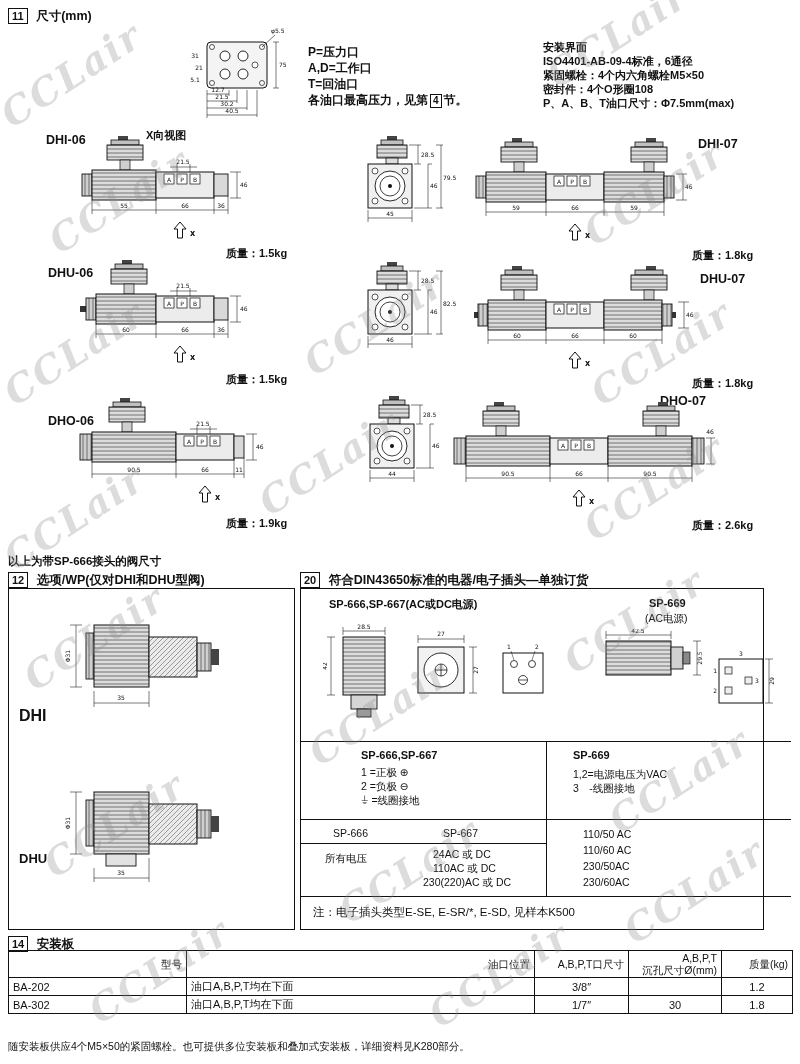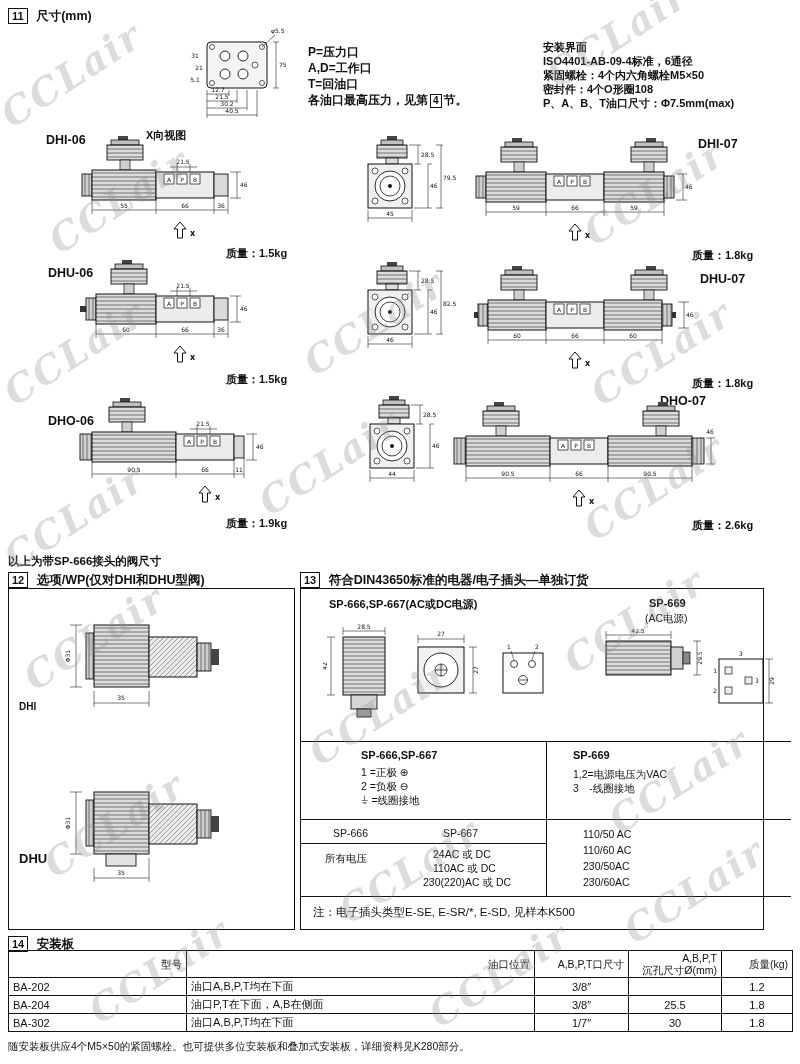--- a/index.html
+++ b/index.html
@@ -489,21 +489,21 @@
           <line x1="26" y1="80" x2="38" y2="80"></line>
           <line x1="32" y1="18" x2="32" y2="80"></line>
         <line x1="50" y1="84" x2="50" y2="100"></line>
           <line x1="105" y1="84" x2="105" y2="100"></line>
           <line x1="50" y1="96" x2="105" y2="96"></line>
       </g>
       <text class="d" transform="rotate(-90 26 49)" x="26" y="49">Φ31</text>
       <text class="d" x="77" y="93">35</text>
     </svg>
   </div>
-  <div class="abs mlabel" style="left:10px;top:112px;font-size:10px">DHI</div>
+  <div class="abs mlabel" style="left:10px;top:118px;font-size:16px">DHI</div>
   <div class="abs" style="left:35px;top:185px">
     <svg width="210" height="130" viewBox="0 0 210 130">
       <rect x="42" y="26" width="8" height="46" fill="url(#vribs)" stroke="#111" stroke-width="0.9"></rect>
       <rect x="50" y="18" width="55" height="62" fill="url(#ribs)" stroke="#111"></rect>
       <rect x="62" y="80" width="30" height="12" fill="#e2e2e2" stroke="#111" stroke-width="0.9"></rect>
       <rect x="105" y="30" width="48" height="40" fill="url(#hatch)" stroke="#111"></rect>
       <rect x="153" y="36" width="14" height="28" fill="url(#vribs)" stroke="#111" stroke-width="0.9"></rect>
       <rect x="167" y="42" width="8" height="16" fill="#444"></rect>
       <g stroke="#111" stroke-width="0.55">
         <line x1="26" y1="18" x2="38" y2="18"></line>
@@ -514,21 +514,21 @@
           <line x1="50" y1="104" x2="105" y2="104"></line>
       </g>
       <text class="d" transform="rotate(-90 26 49)" x="26" y="49">Φ31</text>
       <text class="d" x="77" y="101">35</text>
     </svg>
   </div>
   <div class="abs mlabel" style="left:10px;top:262px;font-size:13px">DHU</div>
 </div>
 
 <div class="abs sec-head" style="left:300px;top:572px">
-  <span class="nbox">13</span>
+  <span class="nbox">20</span>
   <span>符合DIN43650标准的电器/电子插头—单独订货</span>
 </div>
 <div class="box" style="left:300px;top:588px;width:464px;height:342px">
   <div class="abs s13h" style="left:28px;top:8px">SP-666,SP-667(AC或DC电源)</div>
   <div class="abs s13h" style="left:348px;top:8px">SP-669</div>
   <div class="abs s13t" style="left:344px;top:22px">(AC电源)</div>
 
   <div class="abs" style="left:22px;top:34px">
     <svg width="240" height="118" viewBox="0 0 240 118">
       <g stroke="#111" stroke-width="0.55">
@@ -653,27 +653,20 @@
       <th>质量(kg)</th>
     </tr>
     <tr>
       <td class="c1">BA-202</td>
       <td class="c2">油口A,B,P,T均在下面</td>
       <td class="cc">3/8″</td>
       <td class="cc"></td>
       <td class="cc">1.2</td>
     </tr>
     <tr>
-      <td class="c1">BA-204</td>
-      <td class="c2">油口P,T在下面，A,B在侧面</td>
-      <td class="cc">3/8″</td>
-      <td class="cc">25.5</td>
-      <td class="cc">1.8</td>
-    </tr>
-    <tr>
       <td class="c1">BA-302</td>
       <td class="c2">油口A,B,P,T均在下面</td>
       <td class="cc">1/7″</td>
       <td class="cc">30</td>
       <td class="cc">1.8</td>
     </tr>
   </tbody>
     </table>
 </div>
 <div class="abs" style="left:8px;top:1040px;font-size:10.5px">随安装板供应4个M5×50的紧固螺栓。也可提供多位安装板和叠加式安装板，详细资料见K280部分。</div>

